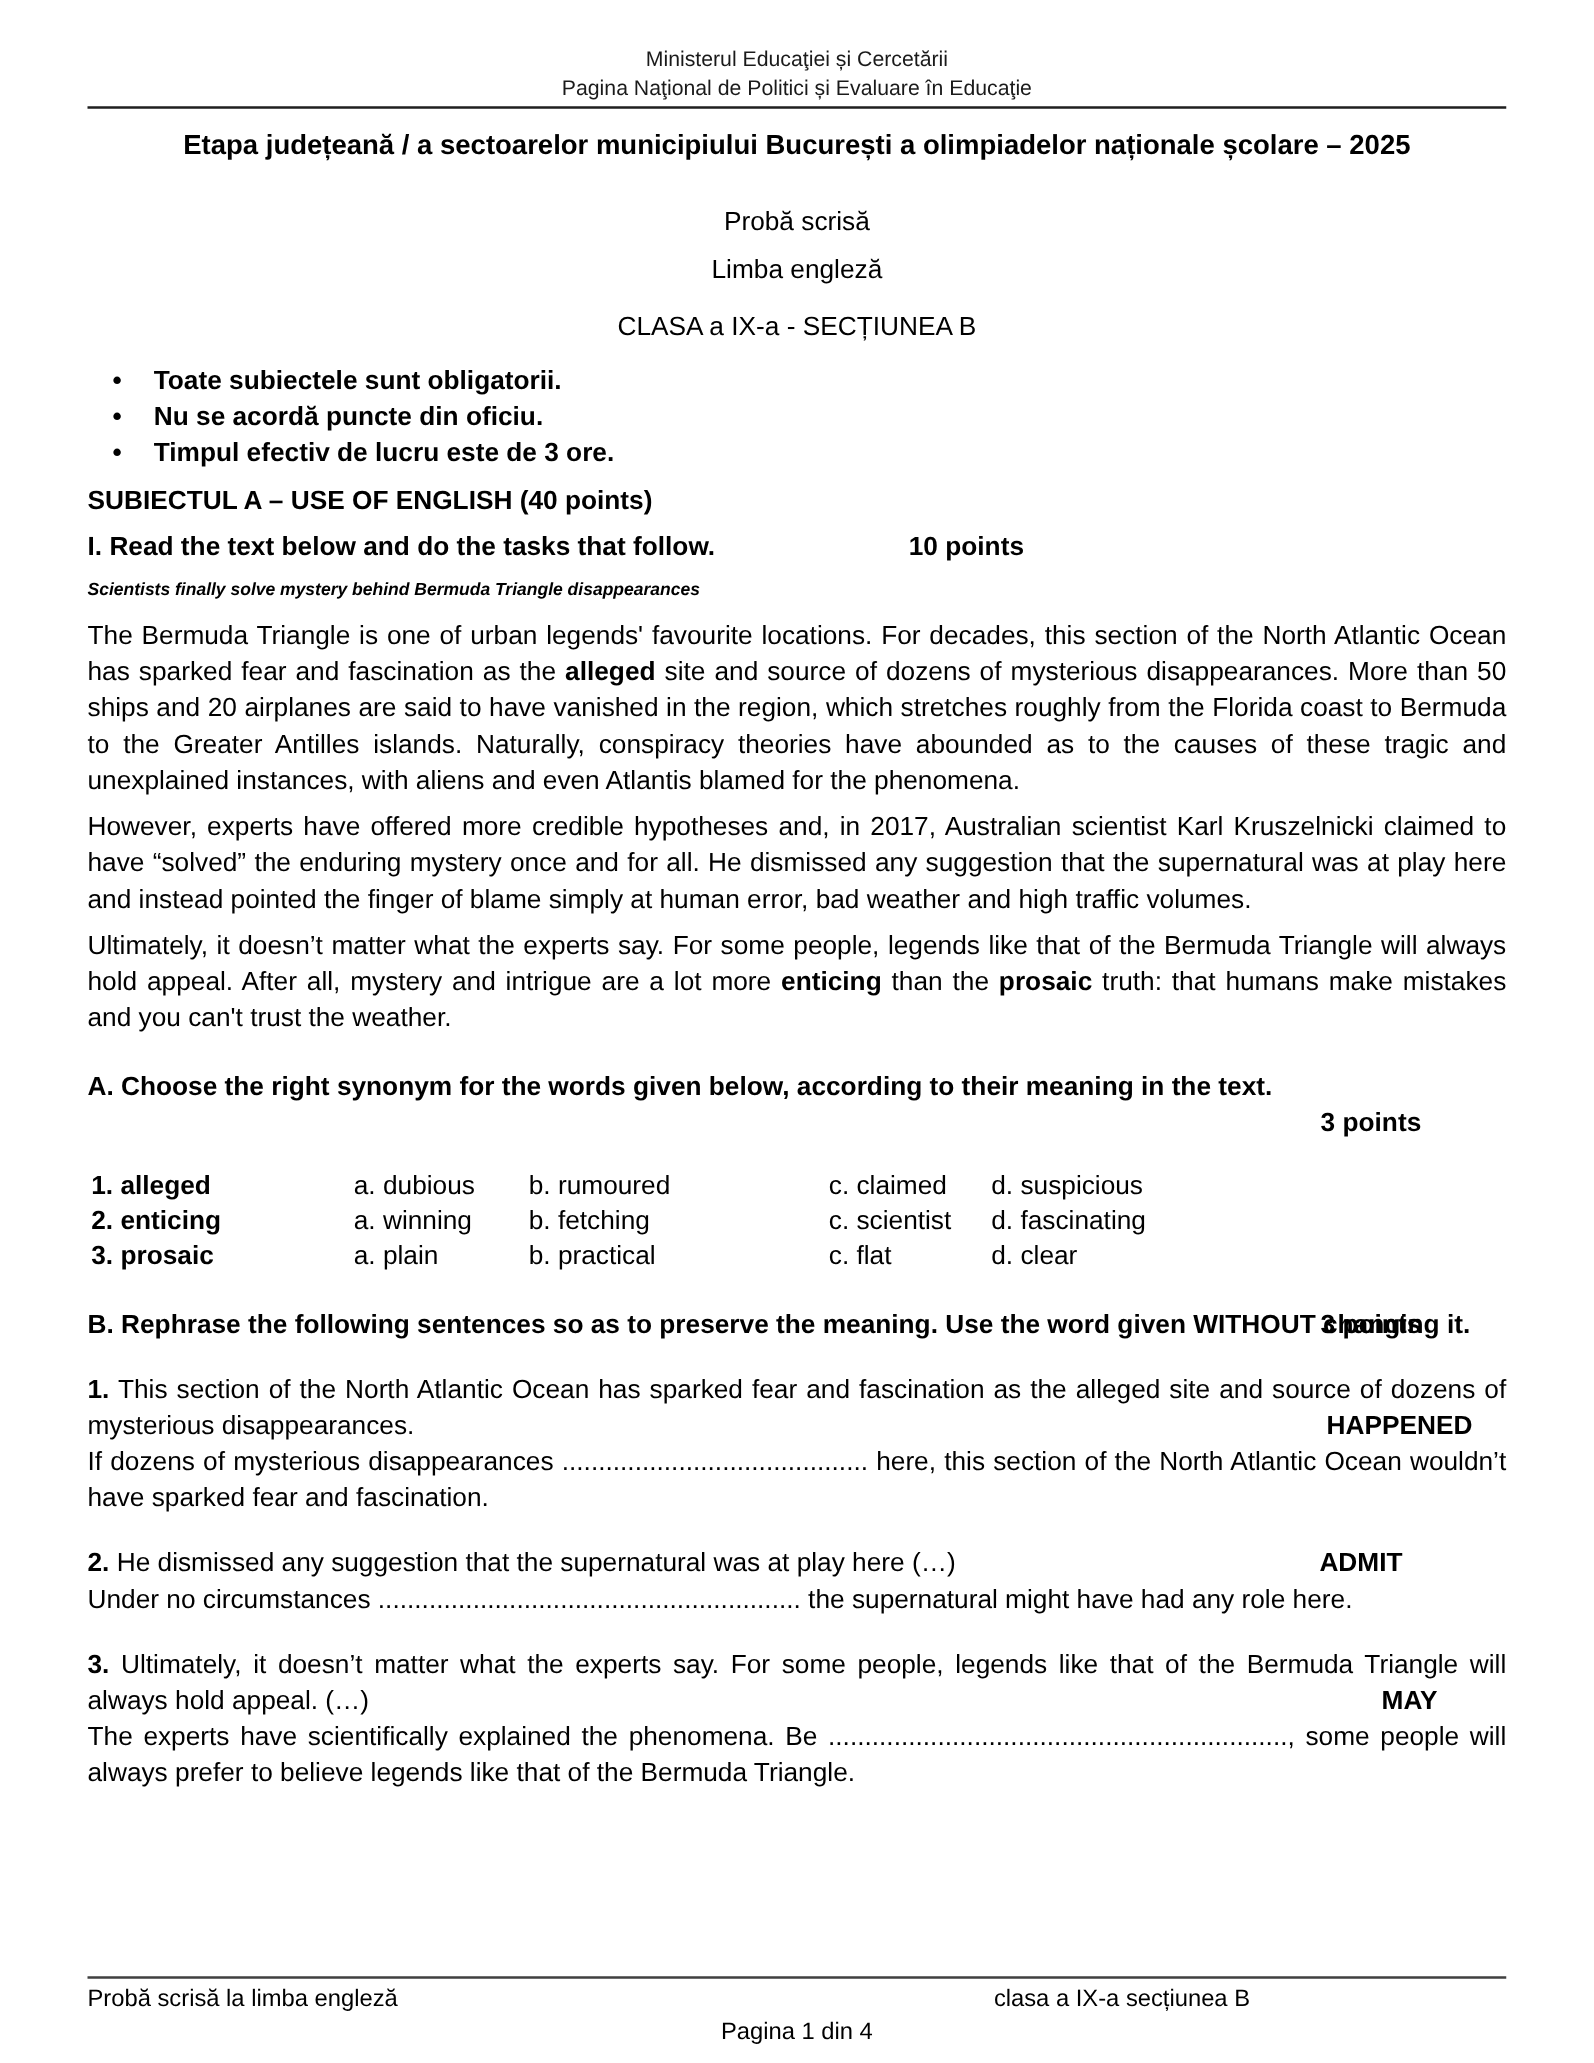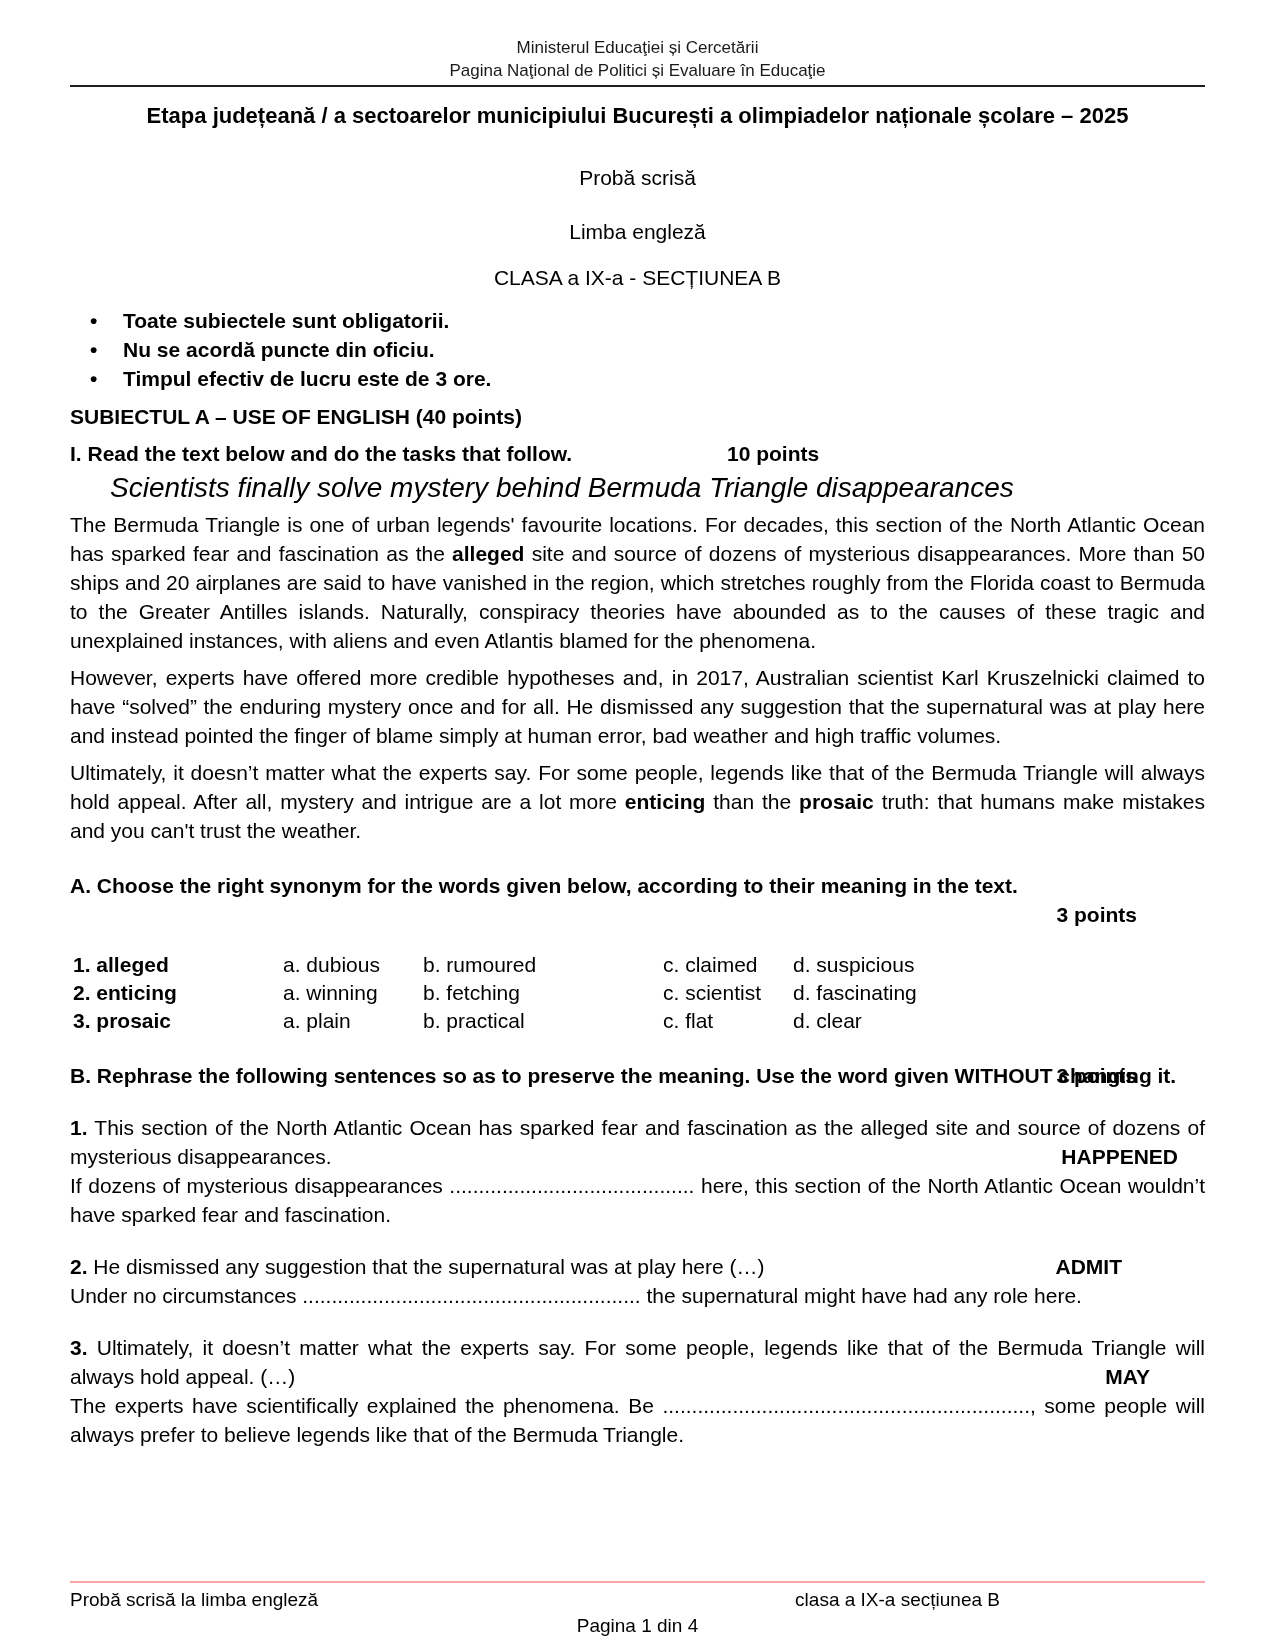--- a/index.html
+++ b/index.html
@@ -9,44 +9,44 @@
     background:#ffffff; color:#000;
     font-family:"Liberation Sans", sans-serif;
     box-sizing:border-box;
     padding:36px 70px 0 70px;
     overflow:hidden;
   }
   .hdr { text-align:center; font-size:17px; line-height:23px; color:#1a1a1a; }
   .hrule { border-bottom:2px solid #1f1f1f; margin-top:3px; }
   .title { text-align:center; font-weight:bold; font-size:22px; line-height:28px; margin-top:15px; }
   .subtitle { text-align:center; font-weight:normal; font-size:21px; line-height:28px; }
-  .mt34 { margin-top:34px; } .mt26 { margin-top:26px; } .mt18 { margin-top:18px; }
+  .mt34 { margin-top:34px; } .mt26 { margin-top:10px; } .mt18 { margin-top:18px; }
   ul.instr { list-style:none; margin:14px 0 0 0; padding:0 0 0 20px;
              font-weight:bold; font-size:21px; line-height:29px; }
   ul.instr li::before { content:"\2022"; display:inline-block; width:33px; }
   .h-main { font-weight:bold; font-size:21px; line-height:29px; margin-top:9px; }
   .task1-row { display:flex; margin-top:8px; font-weight:bold; font-size:21px; line-height:29px; }
   .task1-row .lbl { width:657px; }
-  .article-title { font-weight:normal; font-style:italic; font-size:28px; line-height:29px; margin-top:5px;margin-left:40px; }
+  .article-title { font-weight:bold; font-style:italic; font-size:14px; line-height:29px; margin-top:5px; }
   p.body { font-size:21px; line-height:29px; text-align:justify; margin:8px 0 0 0; }
   .h-sub { font-weight:bold; font-size:21px; line-height:29px; margin-top:26px; }
   .pts-line { text-align:right; padding-right:68px; font-weight:bold; font-size:21px; line-height:29px; }
   .syn-table { margin-top:22px; font-size:21px; line-height:28px; }
   .syn-row { display:grid; grid-template-columns:210px 140px 240px 130px auto; padding-left:3px; }
   .rel { position:relative; }
   .abs-pts { position:absolute; right:68px; bottom:0; font-weight:bold; }
   .bitem { margin-top:23px; font-size:21px; line-height:29px; }
   .bitem p { margin:0; text-align:justify; position:relative; }
   .bitem p.ans { margin-top:0; }
   .kw { position:absolute; bottom:0; font-weight:bold; }
   .kw-happened { right:27px; }
   .kw-admit { right:83px; }
   .kw-may { right:55px; }
   .footer { position:absolute; left:70px; right:70px; top:1581px;
-            border-top:2px solid #fca5a5; font-size:19px; line-height:25px; padding-top:4px; }
+            border-top:2px solid #404040; font-size:19px; line-height:25px; padding-top:4px; }
   .footer-row { display:flex; justify-content:space-between; }
   .footer-row .fr { margin-right:205px; }
   .footer-page { text-align:center; margin-top:1px; }
 </style>
 </head>
 <body>
 
 <div class="page">
 
   <div class="hdr">

